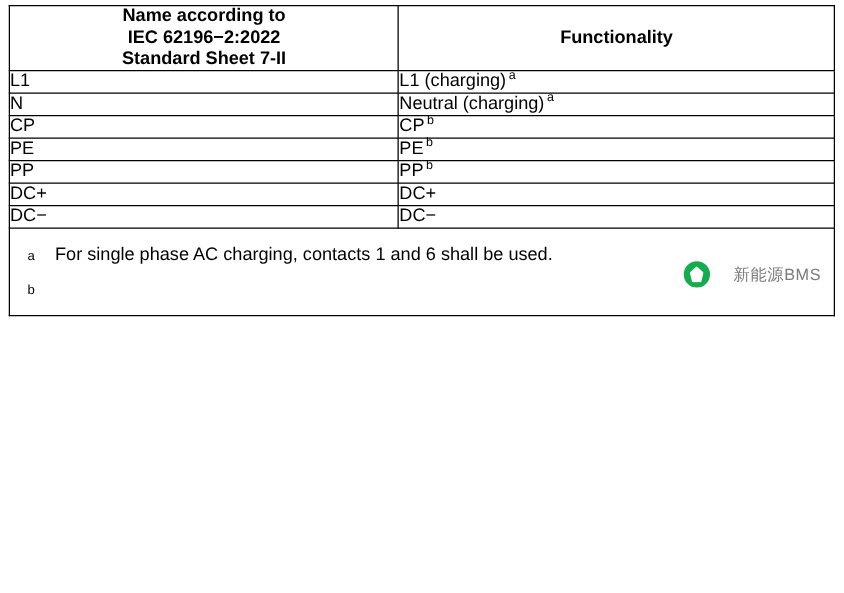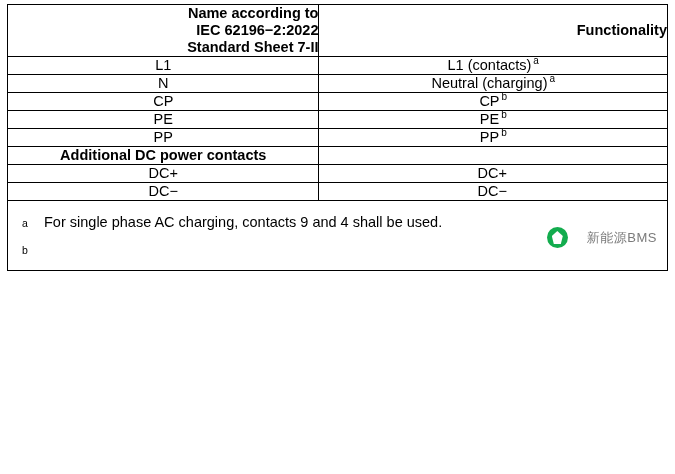--- a/index.html
+++ b/index.html
@@ -28,31 +28,31 @@
   }
   table.spec td, table.spec th {
     border: 1px solid #000000;
     padding: 0;
     vertical-align: middle;
   }
   col.c1 { width: 311px; }
   col.c2 { width: 348px; }
 
   .hdr-cell {
-    text-align: right;
+    text-align: center;
     font-weight: bold;
     font-size: 14.5px;
     line-height: 17px;
     padding: 7px 4px 8px 4px;
     margin-top: 40px;
   }
   .hdr-cell .ln { display: block; }
 
   .cell {
-    text-align: center;
+    text-align: left;
     font-size: 14.5px;
     line-height: 17px;
     padding: 8px 4px 9px 4px;
     height: 16px;
   }
   .cell.bold {
     font-weight: bold;
   }
   .cell.empty {
     height: 16px;
@@ -140,57 +140,53 @@
           <span class="ln">Name according to</span>
           <span class="ln">IEC 62196−2:2022</span>
           <span class="ln">Standard Sheet 7-II</span>
         </th>
         <th class="hdr-cell">Functionality</th>
       </tr>
     </thead>
     <tbody>
       <tr>
         <td class="cell">L1</td>
-        <td class="cell"><span>L1 (contacts)</span><sup>a</sup></td>
+        <td class="cell"><span>L1 (charging)</span><sup>a</sup></td>
       </tr>
       <tr>
         <td class="cell">N</td>
         <td class="cell"><span>Neutral (charging)</span><sup>a</sup></td>
       </tr>
       <tr>
         <td class="cell">CP</td>
         <td class="cell"><span>CP</span><sup>b</sup></td>
       </tr>
       <tr>
         <td class="cell">PE</td>
         <td class="cell"><span>PE</span><sup>b</sup></td>
       </tr>
       <tr>
         <td class="cell">PP</td>
         <td class="cell"><span>PP</span><sup>b</sup></td>
       </tr>
       <tr>
-        <td class="cell bold">Additional DC power contacts</td>
-        <td class="cell empty"></td>
-      </tr>
-      <tr>
         <td class="cell">DC+</td>
         <td class="cell"><span>DC+</span><sup></sup></td>
       </tr>
       <tr>
         <td class="cell">DC−</td>
         <td class="cell"><span>DC−</span><sup></sup></td>
       </tr>
     </tbody>
   </table>
 
   <div class="notes">
     <div class="note">
       <span class="note-mark">a</span>
-      <span class="note-text">For single phase AC charging, contacts 9 and 4 shall be used.</span>
+      <span class="note-text">For single phase AC charging, contacts 1 and 6 shall be used.</span>
     </div>
     <div class="note">
       <span class="note-mark">b</span>
     </div>
     <div class="watermark">
       <span class="wm-logo"></span>
       <span class="wm-text">新能源BMS</span>
     </div>
   </div>
 

